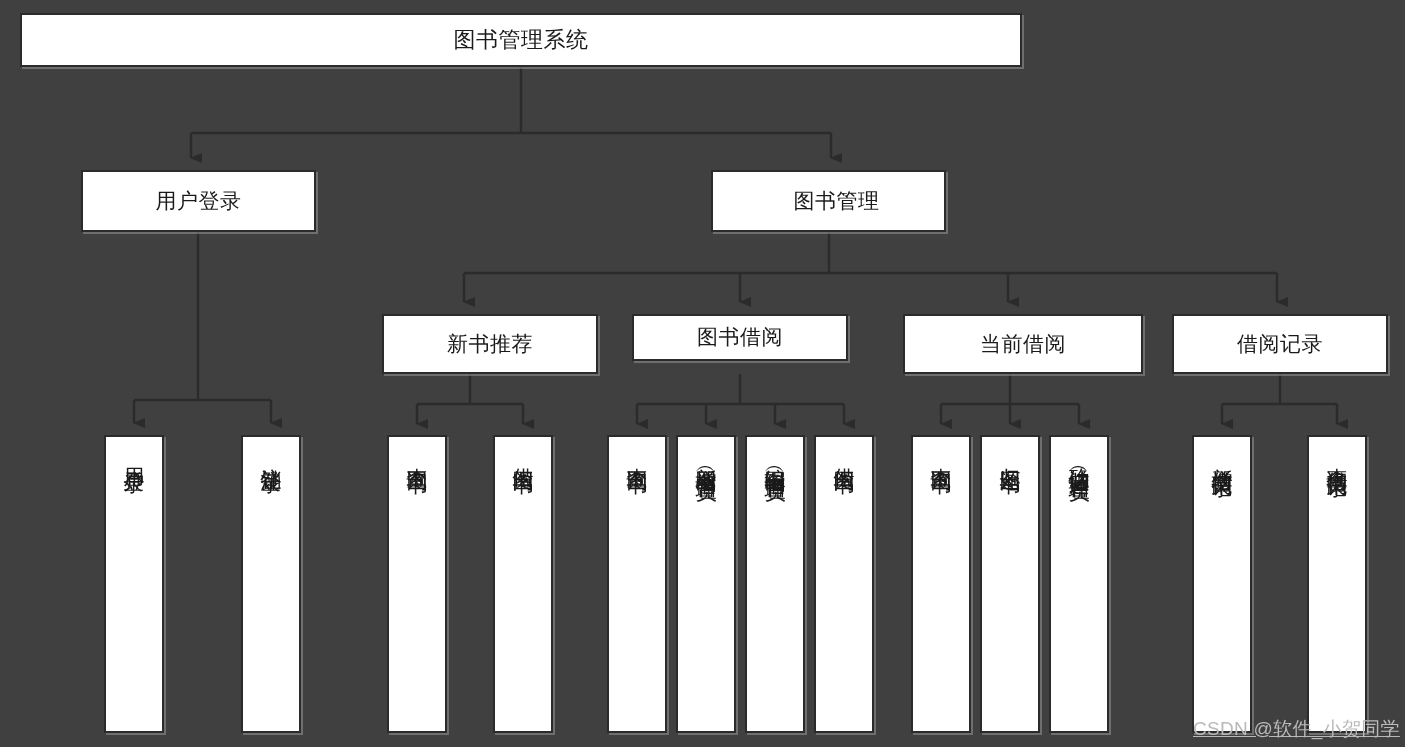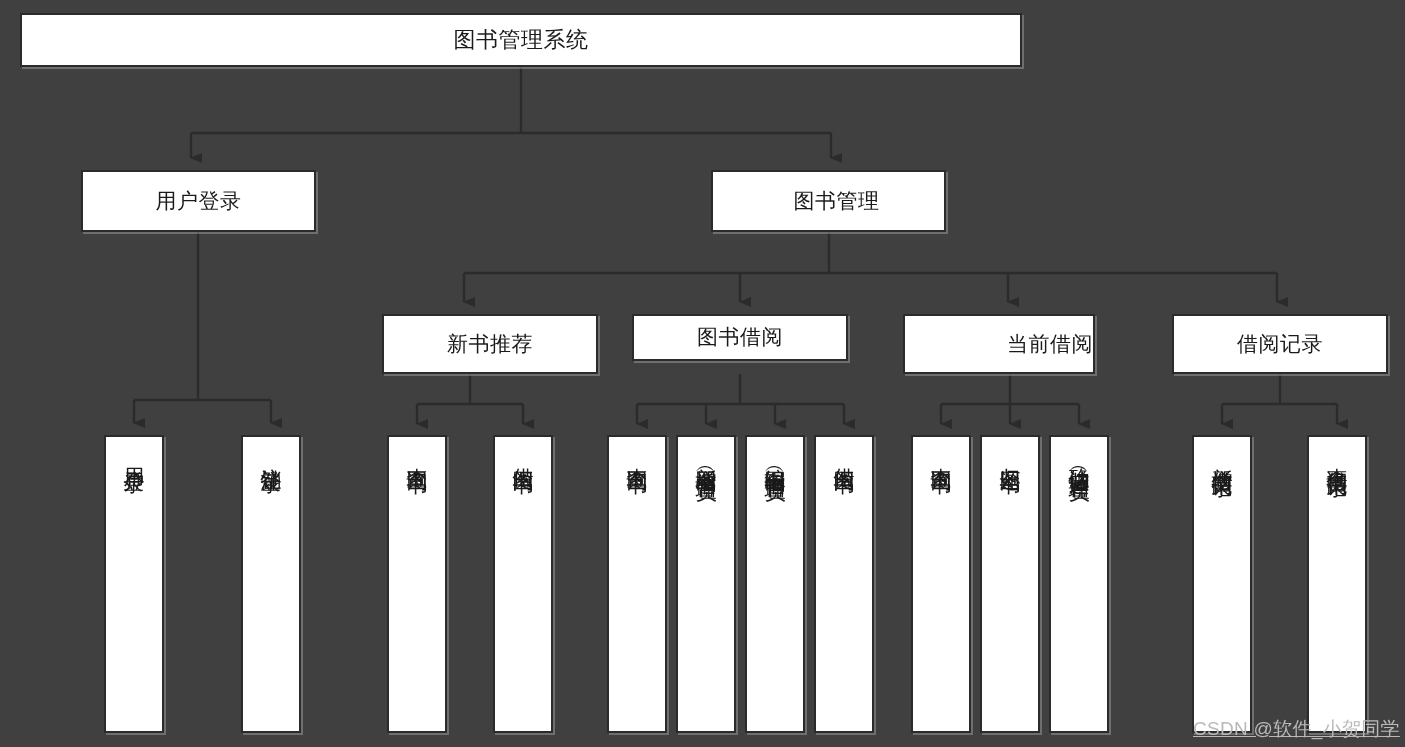--- a/index.html
+++ b/index.html
@@ -138,21 +138,21 @@
   <div class="node horiz shadowed" style="left:711px; top:170px; width:235px; height:62px;padding-left:16px;">
     <span class="lbl">图书管理</span>
   </div>
 
   <div class="node horiz shadowed" style="left:362px; top:314px; width:216px; height:60px;margin-left:20px;">
     <span class="lbl">新书推荐</span>
   </div>
   <div class="node horiz shadowed" style="left:632px; top:314px; width:216px; height:47px;">
     <span class="lbl">图书借阅</span>
   </div>
-  <div class="node horiz shadowed" style="left:903px; top:314px; width:192px; height:60px;justify-content:flex-end;">
+  <div class="node horiz shadowed" style="left:903px; top:314px; width:240px; height:60px;">
     <span class="lbl">当前借阅</span>
   </div>
   <div class="node horiz shadowed" style="left:1172px; top:314px; width:216px; height:60px;">
     <span class="lbl">借阅记录</span>
   </div>
 
   <div class="node vert shadowed" style="left:104px; top:435px; width:60px; height:298px;">
     <span class="lbl">用户登录</span>
   </div>
   <div class="node vert shadowed" style="left:241px; top:435px; width:60px; height:298px;">

